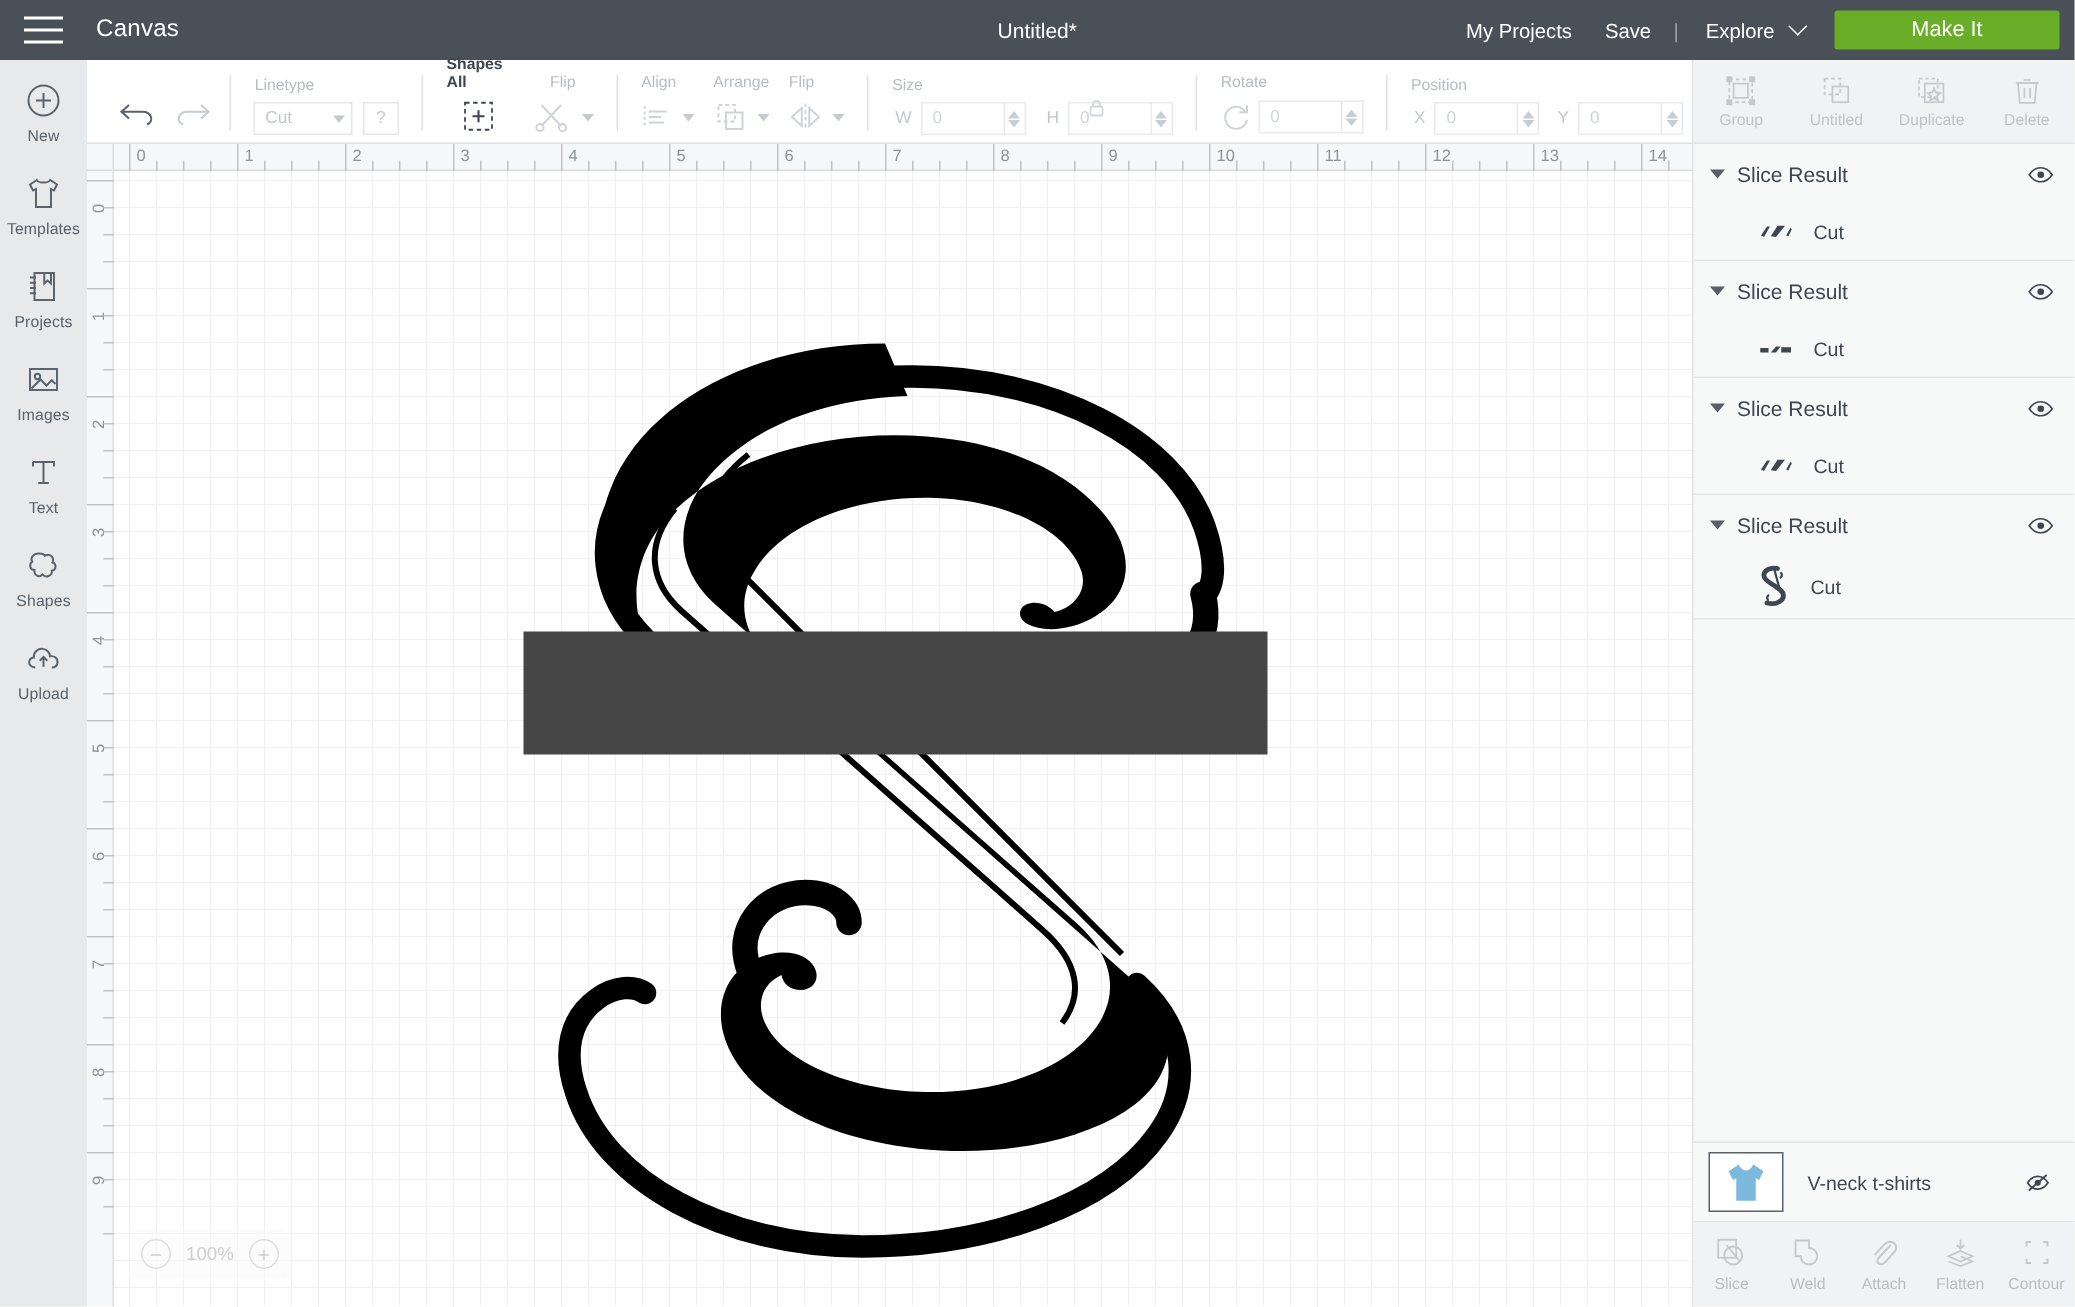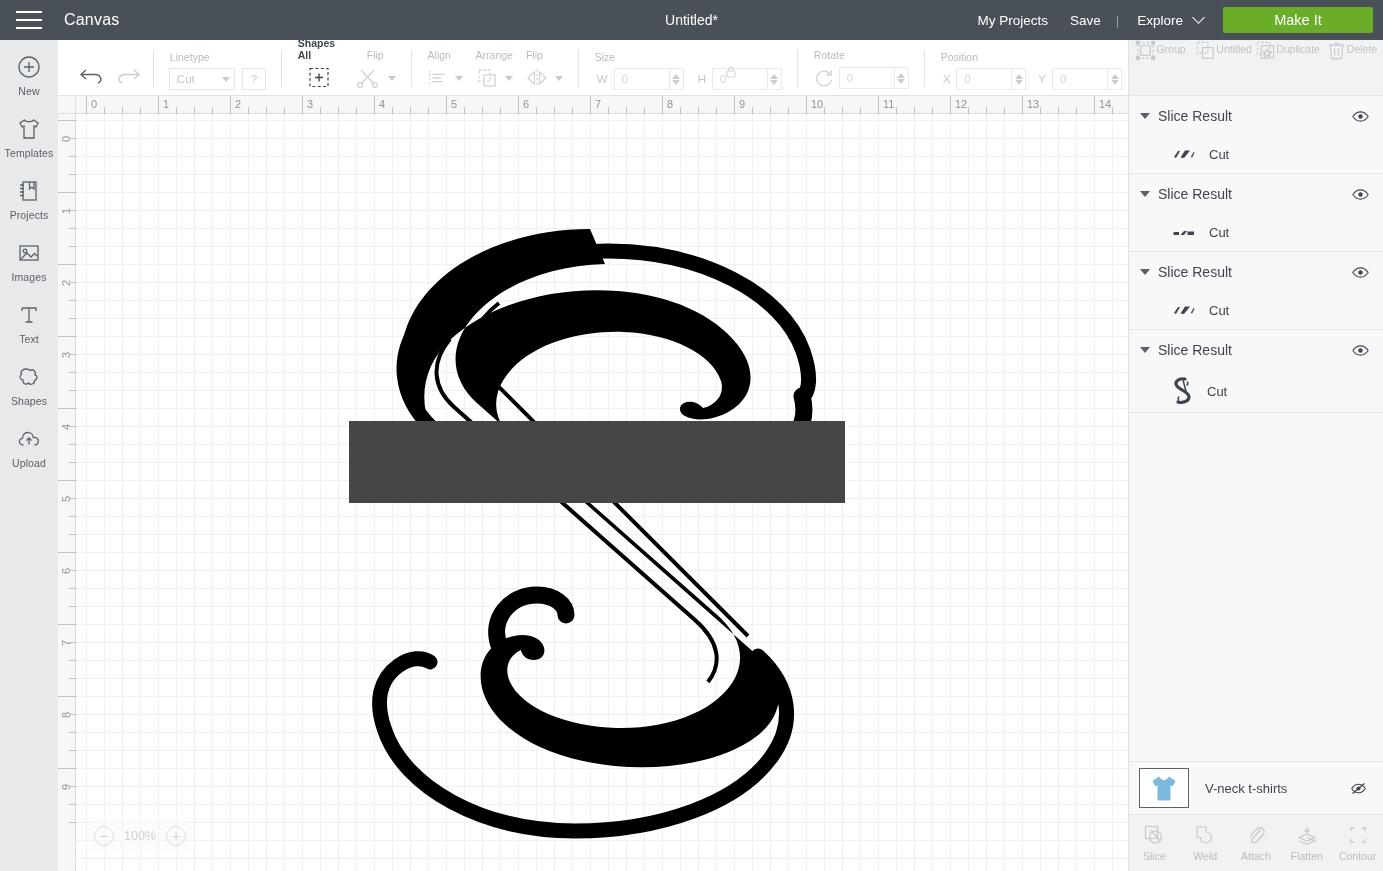--- a/index.html
+++ b/index.html
@@ -213,22 +213,22 @@
   }
   .rp-tab.active {
     background: #f7f8f8; color: #3f4650;
     border-bottom: 2px solid #4a5159;
   }
   #rp-actions {
     display: flex; height: 56px; background: #f1f2f3;
     border-bottom: 1px solid #e2e4e6;
   }
   .rp-action {
-    flex:1; display:flex; flex-direction:row;
-    align-items:flex-start; justify-content:center; cursor: pointer;
+    flex:1; display:flex; flex-direction:column;
+    align-items:center; justify-content:center; cursor: pointer;
   }
   .rp-action .ai { width: 21px; height: 21px; color: #c5c9cd; }
   .rp-action .ai svg{width:100%;height:100%;display:block;}
   .rp-action .al { font-size: 10.5px; color: #c0c4c8; margin-top: 3px; }
   #layers-list { flex: 1; overflow: hidden; }
   .layer-group { border-bottom: 1px solid #e4e6e8; }
   .layer-head {
     height: 40px; display: flex; align-items: center;
     padding: 0 14px 0 11px; cursor: pointer;
   }

